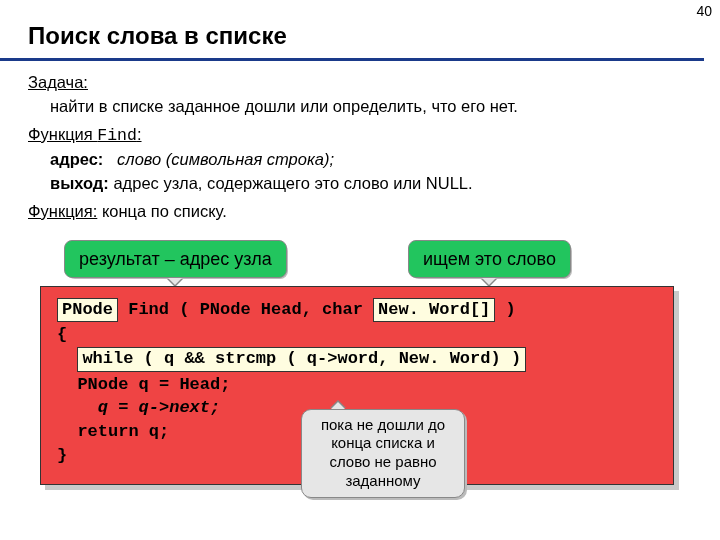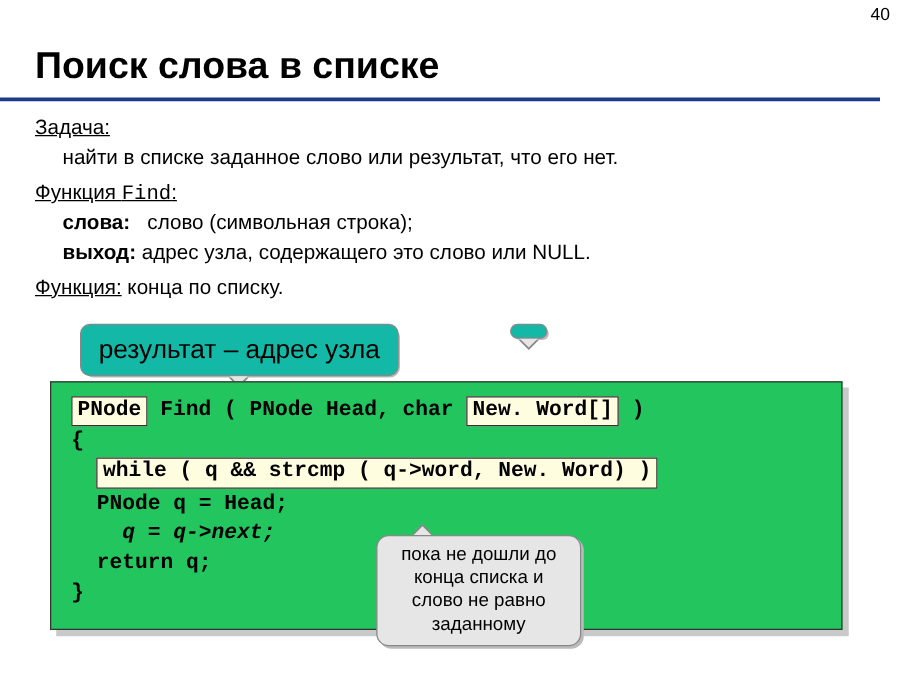--- a/index.html
+++ b/index.html
@@ -12,23 +12,23 @@
     overflow: hidden;
   }
   .page-num {
     position: absolute;
     top: 3px;
     right: 8px;
     font-size: 14px;
     color: #000000;
   }
   .title {
-    font-size: 30px;
+    font-size: 24px;
     font-weight: bold;
-    padding: 36px 0 8px 28px;
+    padding: 22px 0 8px 28px;
     border-bottom: 3px solid #1a3a8a;
     margin: 0 16px 0 0;
   }
   .content {
     padding: 10px 26px 0 28px;
     font-size: 16.5px;
     line-height: 1.45;
   }
   .sec-hdr {
     font-weight: normal;
@@ -37,25 +37,25 @@
   }
   .indent { margin-left: 22px; }
   .mono { font-family: "Courier New", monospace; }
   .callout-row {
     margin: 16px 0 8px 0;
     position: relative;
     height: 38px;
   }
   .callout {
     position: absolute;
-    background: #14b8a6;
+    background: #22c55e;
     border: 1px solid #888;
     border-radius: 8px;
     padding: 5px 14px;
-    font-size: 21px;
+    font-size: 18px;
     white-space: nowrap;
   }
   .callout.sh::after {
     content: "";
     position: absolute;
     inset: 0;
     border-radius: 8px;
     box-shadow: 2px 2px 0 #bbb;
     z-index: -1;
   }
@@ -84,21 +84,21 @@
     position: relative;
     margin: 4px 20px 0 12px;
   }
   .codebox-shadow {
     position: absolute;
     left: 5px; top: 5px; right: -5px; bottom: -5px;
     background: #c9c9c9;
   }
   .codebox {
     position: relative;
-    background: #22c55e;
+    background: #ef4444;
     border: 1.5px solid #333;
     padding: 10px 16px 16px 16px;
     font-family: "Courier New", monospace;
     font-size: 17px;
     font-weight: bold;
     line-height: 1.4;
   }
   .inline-box {
     display: inline-block;
     border: 1.5px solid #333;
@@ -146,42 +146,43 @@
 
 <div class="page-num">40</div>
 
 <h1 class="title">Поиск слова в списке</h1>
 
 <div class="content">
 
   <div>
     <span class="sec-hdr">Задача:</span>
   </div>
-  <div class="indent">найти в списке заданное слово или результат, что его нет.</div>
+  <div class="indent">найти в списке заданное дошли или определить, что его нет.</div>
 
   <div style="margin-top:4px;">
     <span class="sec-hdr" style="text-decoration:underline;">Функция </span><span class="sec-hdr mono" style="text-decoration:underline;text-align:center;">Find</span><span class="sec-hdr" style="text-decoration:underline;">:</span>
   </div>
   <div class="indent">
-    <b>слова:</b><span style="white-space:pre;">   слово (символьная строка);</span>
+    <b>адрес:</b><span style="white-space:pre;font-style:italic;">   слово (символьная строка);</span>
   </div>
   <div class="indent">
     <b>выход:</b><span> адрес узла, содержащего это слово или NULL.</span>
   </div>
 
   <div style="margin-top:4px;">
     <span class="sec-hdr">Функция:</span><span> конца по списку.</span>
   </div>
 
   <div class="callout-row">
     <div class="callout sh c1">
       <span>результат – адрес узла</span>
       <span class="tail"></span>
     </div>
     <div class="callout sh c2">
+      <span>ищем это слово</span>
       <span class="tail"></span>
     </div>
   </div>
 
   <div class="codebox-wrap">
     <div class="codebox-shadow"></div>
     <div class="codebox">
       <div>
         <span class="inline-box">PNode</span><span> Find ( PNode Head, char </span><span class="inline-box">New. Word[]</span><span> )</span>
       </div>

